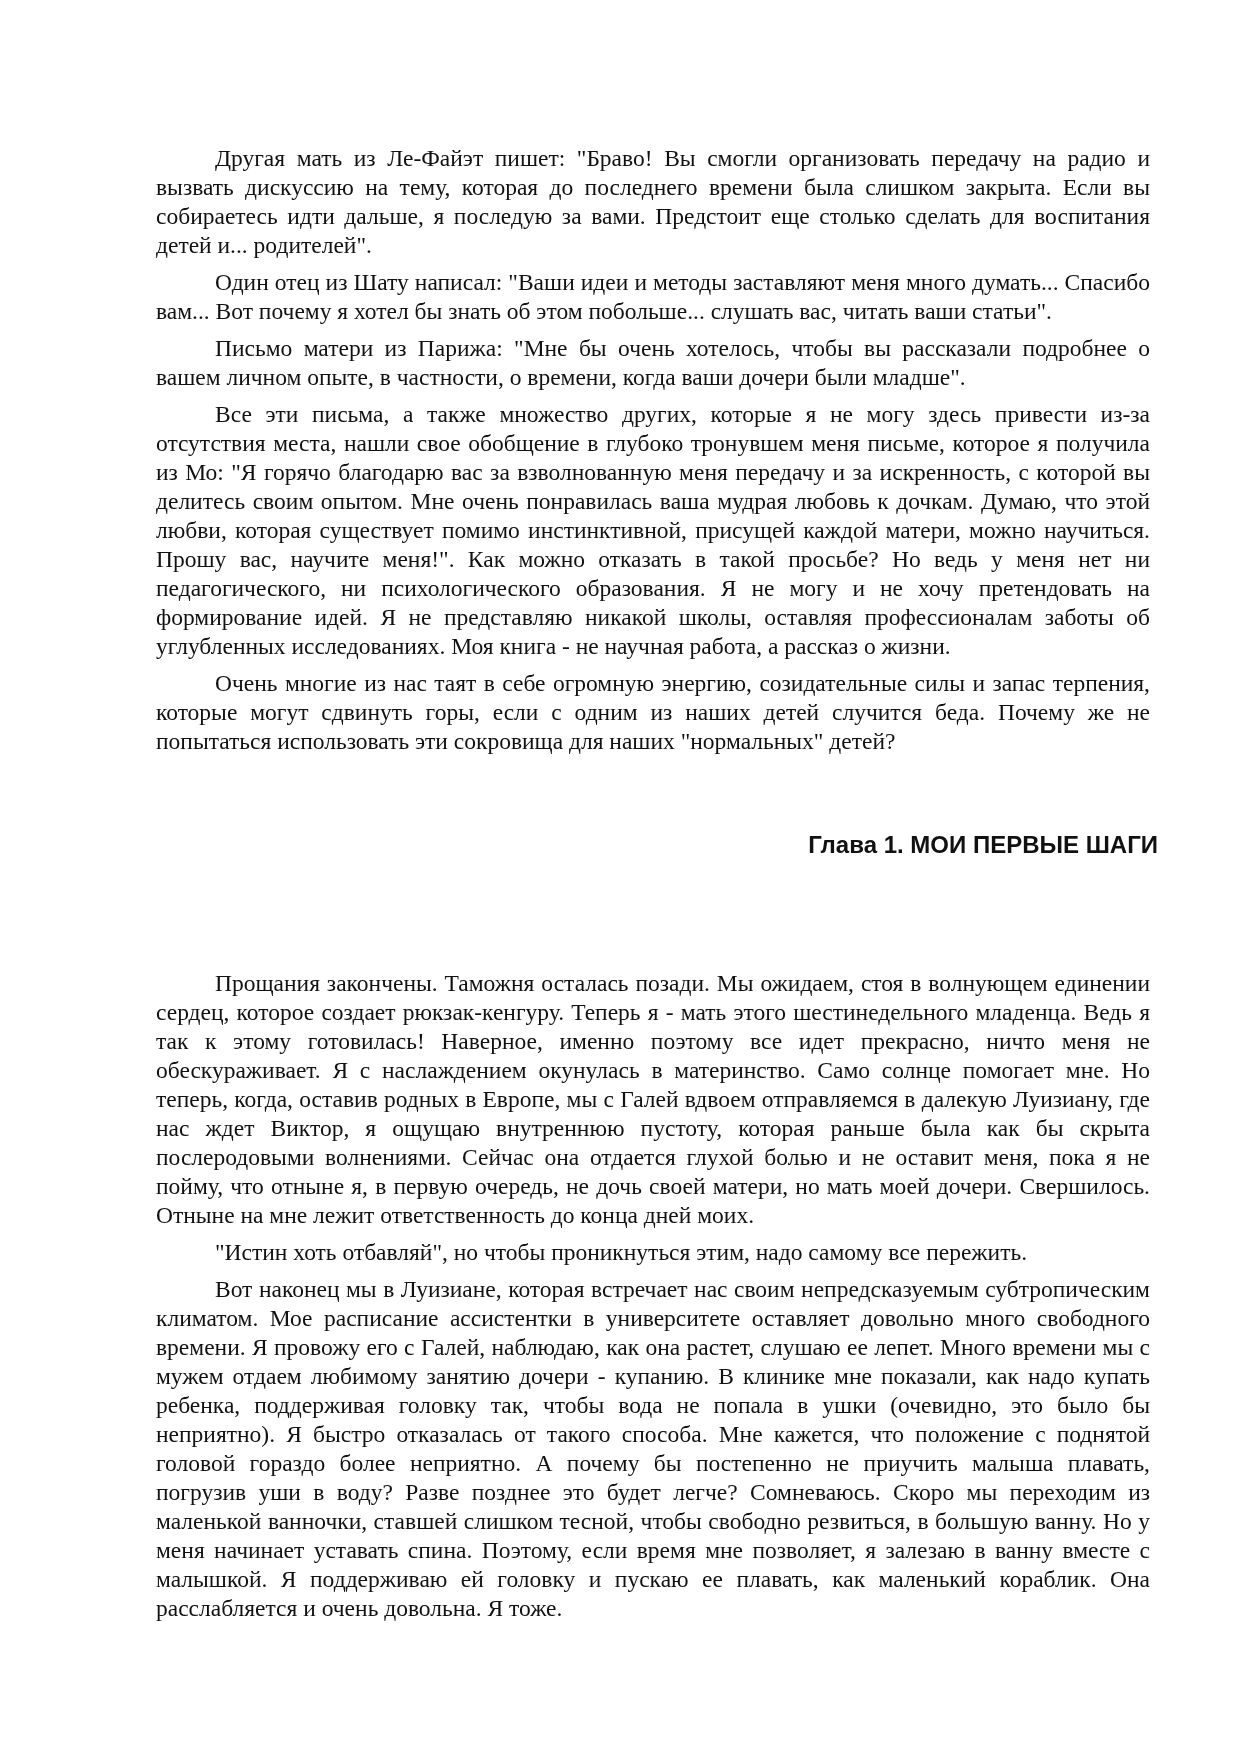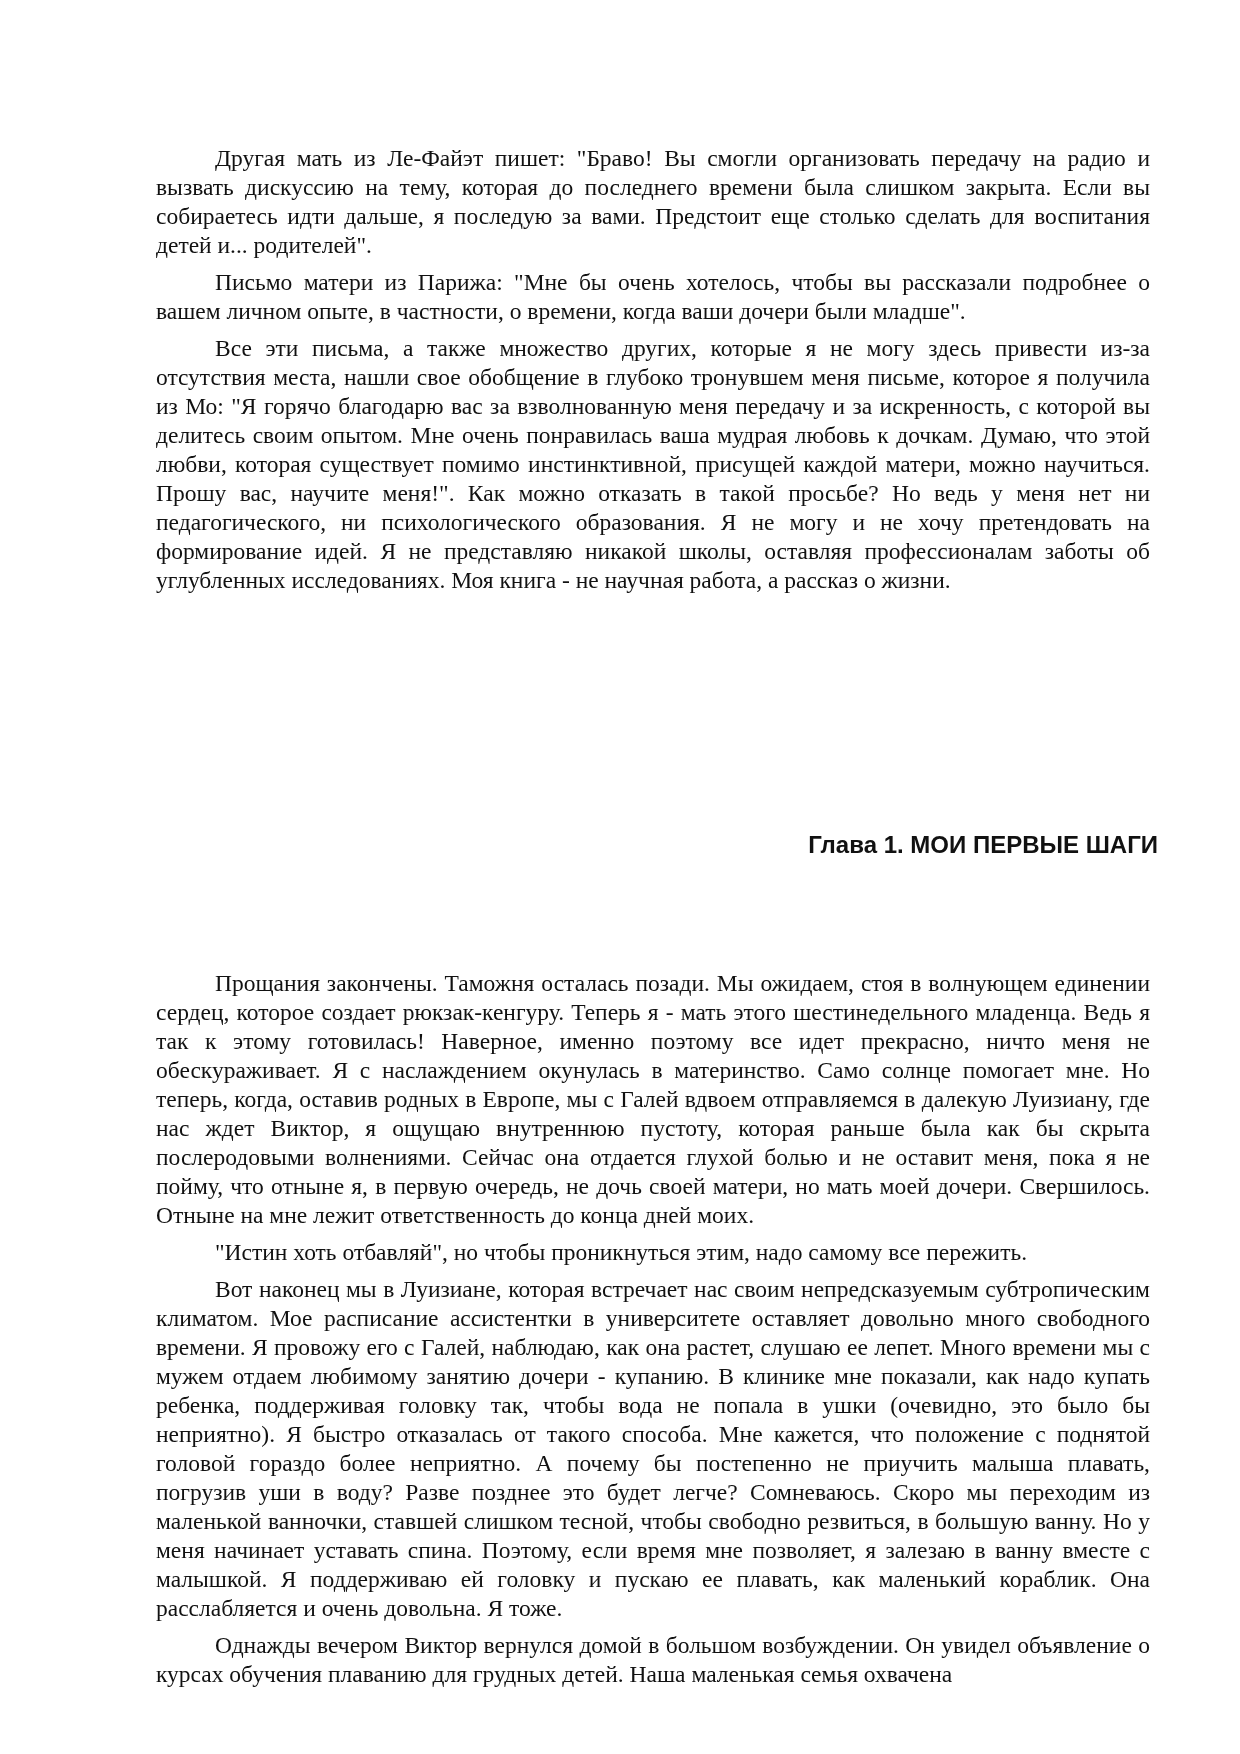--- a/index.html
+++ b/index.html
@@ -31,25 +31,26 @@
   #sec1 { position: absolute; top: 0; left: 0; width: 1010px; }
   #sec2 { position: absolute; top: 825px; left: 0; width: 1010px; }
   #chap { top: 694px; }
 </style>
 </head>
 <body>
 
 <div class="page">
   <div id="sec1">
     <p class="para">Другая мать из Ле-Файэт пишет: "Браво! Вы смогли организовать передачу на радио и вызвать дискуссию на тему, которая до последнего времени была слишком закрыта. Если вы собираетесь идти дальше, я последую за вами. Предстоит еще столько сделать для воспитания детей и... родителей".</p>
+    <p class="para">Один отец из Шату написал: "Ваши идеи и методы заставляют меня много думать... Спасибо вам... Вот почему я хотел бы знать об этом побольше... слушать вас, читать ваши статьи".</p>
     <p class="para">Письмо матери из Парижа: "Мне бы очень хотелось, чтобы вы рассказали подробнее о вашем личном опыте, в частности, о времени, когда ваши дочери были младше".</p>
     <p class="para">Все эти письма, а также множество других, которые я не могу здесь привести из-за отсутствия места, нашли свое обобщение в глубоко тронувшем меня письме, которое я получила из Мо: "Я горячо благодарю вас за взволнованную меня передачу и за искренность, с которой вы делитесь своим опытом. Мне очень понравилась ваша мудрая любовь к дочкам. Думаю, что этой любви, которая существует помимо инстинктивной, присущей каждой матери, можно научиться. Прошу вас, научите меня!". Как можно отказать в такой просьбе? Но ведь у меня нет ни педагогического, ни психологического образования. Я не могу и не хочу претендовать на формирование идей. Я не представляю никакой школы, оставляя профессионалам заботы об углубленных исследованиях. Моя книга - не научная работа, а рассказ о жизни.</p>
+    <p class="para">Очень многие из нас таят в себе огромную энергию, созидательные силы и запас терпения, которые могут сдвинуть горы, если с одним из наших детей случится беда. Почему же не попытаться использовать эти сокровища для наших "нормальных" детей?</p>
   </div>
 
   <h2 id="chap" class="chapter">Глава 1. МОИ ПЕРВЫЕ ШАГИ</h2>
 
   <div id="sec2">
     <p class="para">Прощания закончены. Таможня осталась позади. Мы ожидаем, стоя в волнующем единении сердец, которое создает рюкзак-кенгуру. Теперь я - мать этого шестинедельного младенца. Ведь я так к этому готовилась! Наверное, именно поэтому все идет прекрасно, ничто меня не обескураживает. Я с наслаждением окунулась в материнство. Само солнце помогает мне. Но теперь, когда, оставив родных в Европе, мы с Галей вдвоем отправляемся в далекую Луизиану, где нас ждет Виктор, я ощущаю внутреннюю пустоту, которая раньше была как бы скрыта послеродовыми волнениями. Сейчас она отдается глухой болью и не оставит меня, пока я не пойму, что отныне я, в первую очередь, не дочь своей матери, но мать моей дочери. Свершилось. Отныне на мне лежит ответственность до конца дней моих.</p>
     <p class="para">"Истин хоть отбавляй", но чтобы проникнуться этим, надо самому все пережить.</p>
     <p class="para">Вот наконец мы в Луизиане, которая встречает нас своим непредсказуемым субтропическим климатом. Мое расписание ассистентки в университете оставляет довольно много свободного времени. Я провожу его с Галей, наблюдаю, как она растет, слушаю ее лепет. Много времени мы с мужем отдаем любимому занятию дочери - купанию. В клинике мне показали, как надо купать ребенка, поддерживая головку так, чтобы вода не попала в ушки (очевидно, это было бы неприятно). Я быстро отказалась от такого способа. Мне кажется, что положение с поднятой головой гораздо более неприятно. А почему бы постепенно не приучить малыша плавать, погрузив уши в воду? Разве позднее это будет легче? Сомневаюсь. Скоро мы переходим из маленькой ванночки, ставшей слишком тесной, чтобы свободно резвиться, в большую ванну. Но у меня начинает уставать спина. Поэтому, если время мне позволяет, я залезаю в ванну вместе с малышкой. Я поддерживаю ей головку и пускаю ее плавать, как маленький кораблик. Она расслабляется и очень довольна. Я тоже.</p>
-    <p class="para">Однажды вечером Виктор вернулся домой в большом возбуждении. Он увидел объявление о курсах обучения плаванию для грудных детей. Наша маленькая семья охвачена</p>
   </div>
 </div>
 
 </body></html>

